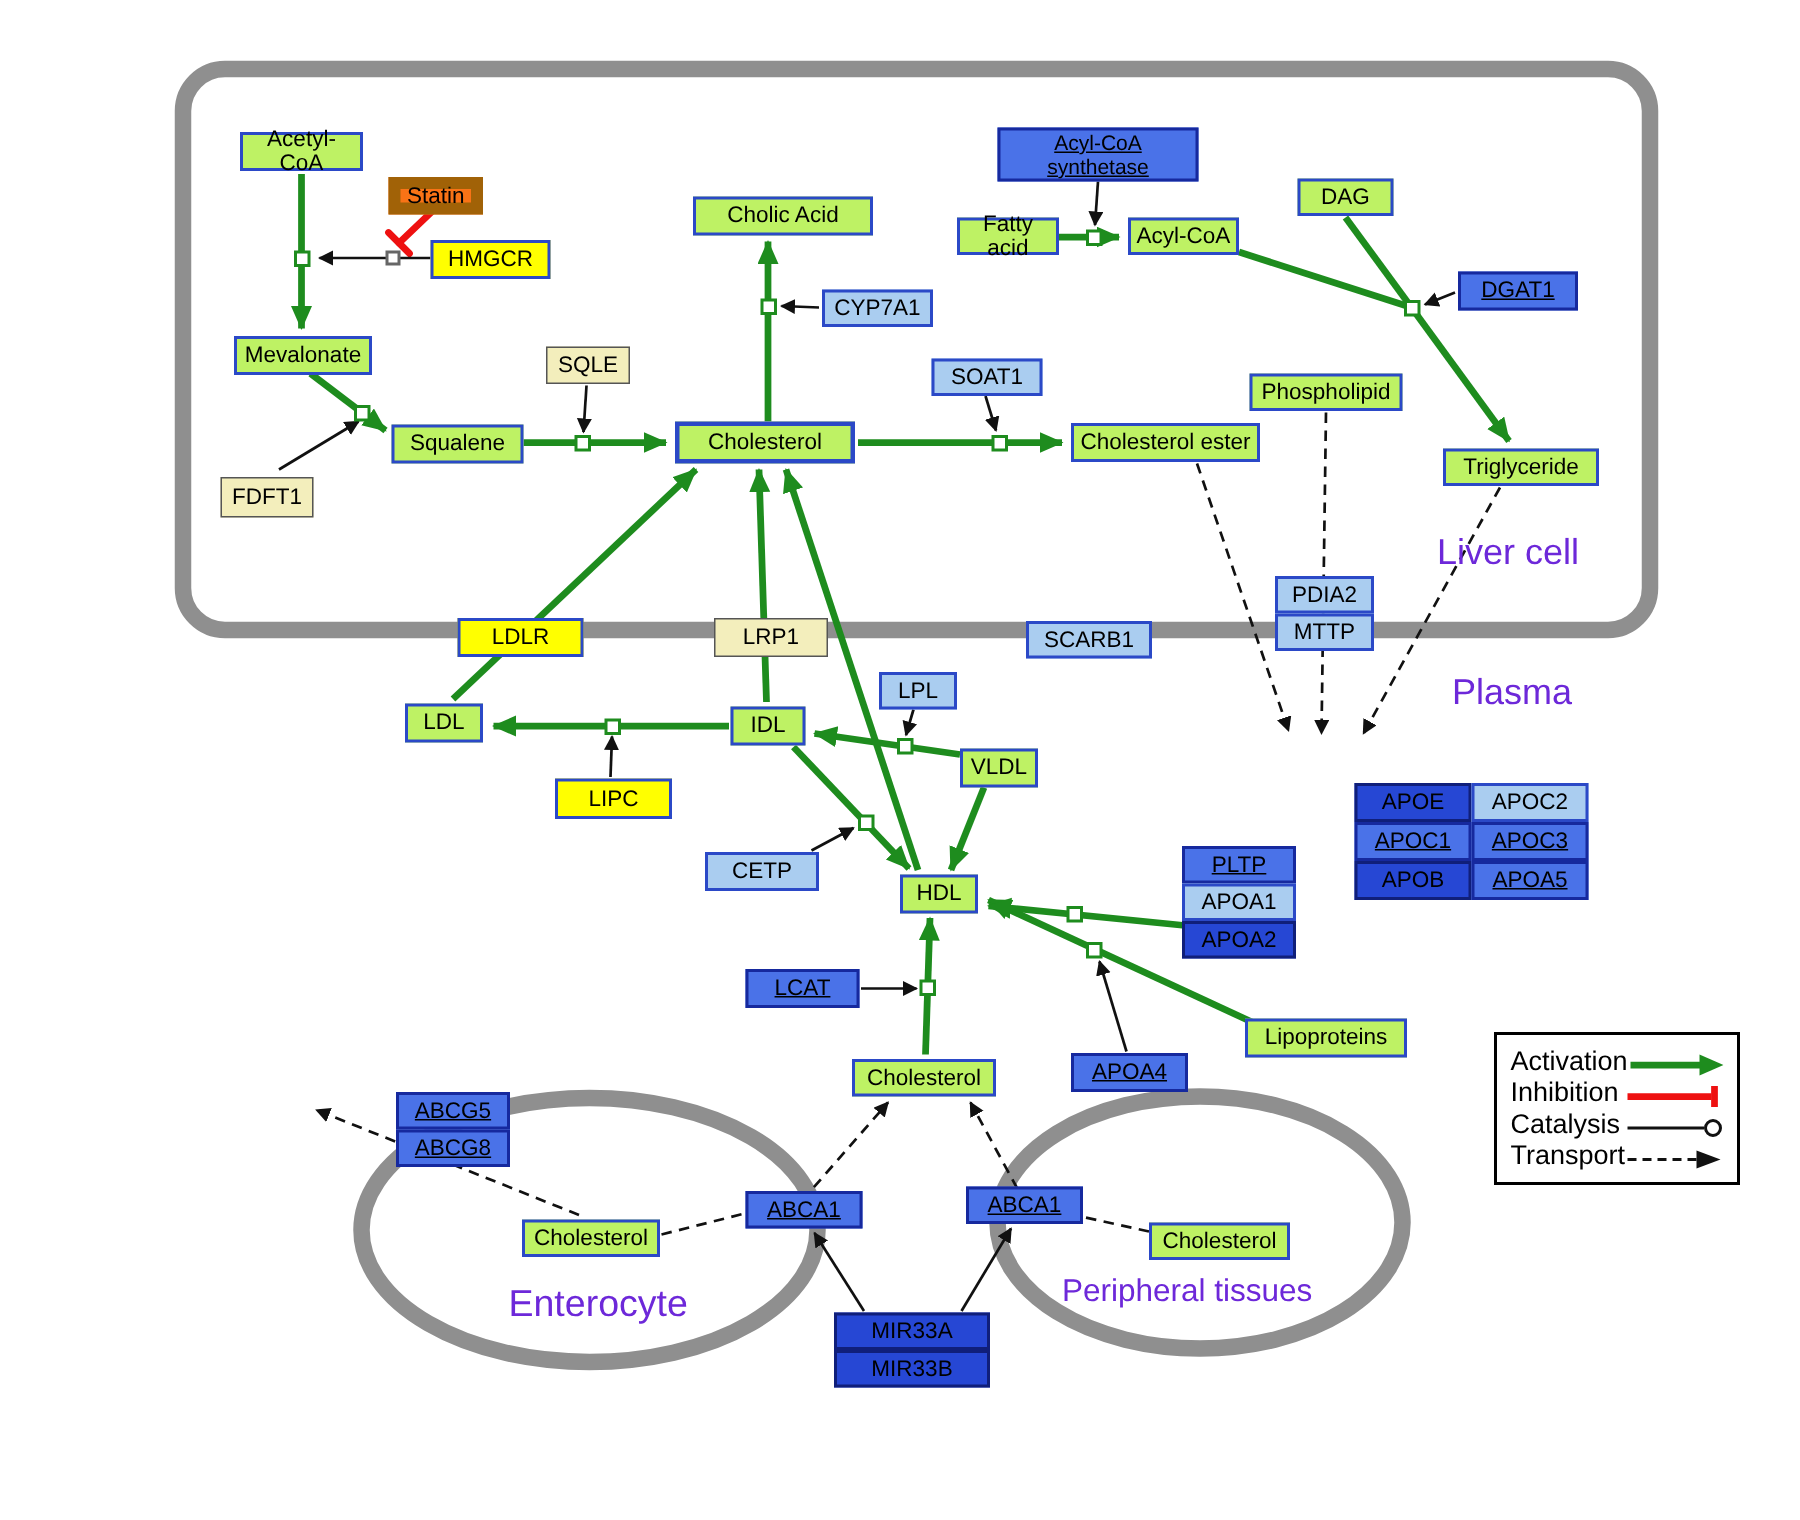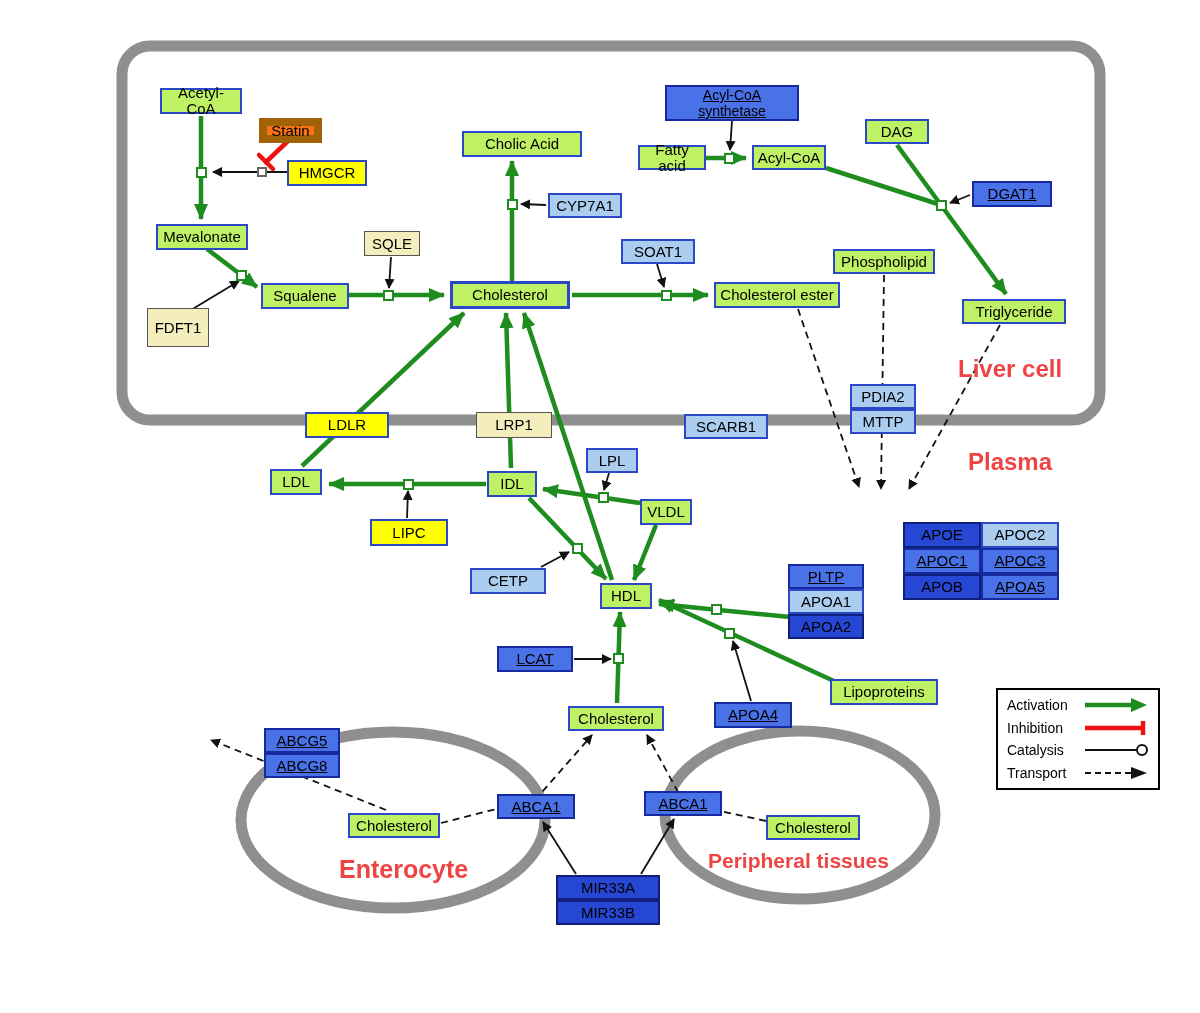--- a/index.html
+++ b/index.html
@@ -11,25 +11,25 @@
       line-height:16px;padding:0 2px;}
   .entity{border:2px solid #2b49c7;background:#bef264;}
   .thick{border-width:3px;}
   .yellow{background:#ffff00;border:2px solid #2b49c7;}
   .paleyellow{background:#f3eebc;border:1px solid #555;}
   .lblue{background:#aacdf0;border:2px solid #2b49c7;}
   .mblue{background:#4a72e8;border:2px solid #16299e;text-decoration:underline;}
   .dblue{background:#2647d4;border:2px solid #101f7a;}
   .redborder{border:8px solid #a16207;background:#f97316;}
   .small{font-size:14px;}
-  .rlabel{position:absolute;font-weight:bold;color:#ef4444;}
+  .rlabel{position:absolute;font-weight:normal;color:#6d28d9;}
   .legend{position:absolute;left:996px;top:688px;width:164px;height:102px;border:2px solid #000;
           background:#fff;box-sizing:border-box;padding:7px 9px;display:flex;flex-direction:column;
           justify-content:space-between;}
-  .lrow{display:flex;align-items:center;justify-content:space-between;font-size:14px;color:#000;}
+  .lrow{display:flex;align-items:flex-end;justify-content:space-between;font-size:18px;color:#000;}
 </style>
 </head>
 <body>
 
 <div id="stage">
 
 <svg id="wires" width="1200" height="1013" viewBox="0 0 1200 1013">
   <defs>
     <marker id="mg" markerUnits="userSpaceOnUse" markerWidth="18" markerHeight="16" refX="15" refY="7" orient="auto">
       <path d="M0,0 L16,7 L0,14 Z" fill="#1e8c1e"></path>
@@ -114,21 +114,21 @@
     <rect x="725" y="629" width="9" height="9"></rect>
     <rect x="258" y="168" width="8" height="8" stroke="#666"></rect>
   </g>
 </svg>
 
 <div class="nd entity" style="left:160px;top:88px;width:82px;height:26px">Acetyl-CoA</div>
 <div class="nd redborder" style="left:259px;top:118px;width:63px;height:25px">Statin</div>
 <div class="nd yellow" style="left:287px;top:160px;width:80px;height:26px">HMGCR</div>
 <div class="nd entity" style="left:156px;top:224px;width:92px;height:26px">Mevalonate</div>
 <div class="nd paleyellow" style="left:364px;top:231px;width:56px;height:25px">SQLE</div>
-<div class="nd paleyellow" style="left:147px;top:308px;width:62px;height:39px">FDFT1</div>
+<div class="nd paleyellow" style="left:147px;top:318px;width:62px;height:27px">FDFT1</div>
 <div class="nd entity" style="left:261px;top:283px;width:88px;height:26px">Squalene</div>
 <div class="nd entity thick" style="left:450px;top:281px;width:120px;height:28px">Cholesterol</div>
 <div class="nd entity" style="left:462px;top:131px;width:120px;height:26px">Cholic Acid</div>
 <div class="nd lblue" style="left:548px;top:193px;width:74px;height:25px">CYP7A1</div>
 <div class="nd lblue" style="left:621px;top:239px;width:74px;height:25px">SOAT1</div>
 <div class="nd entity" style="left:714px;top:282px;width:126px;height:26px">Cholesterol ester</div>
 <div class="nd mblue small" style="left:665px;top:85px;width:134px;height:36px">Acyl-CoA synthetase</div>
 <div class="nd entity" style="left:638px;top:145px;width:68px;height:25px">Fatty acid</div>
 <div class="nd entity" style="left:752px;top:145px;width:74px;height:25px">Acyl-CoA</div>
 <div class="nd entity" style="left:865px;top:119px;width:64px;height:25px">DAG</div>

